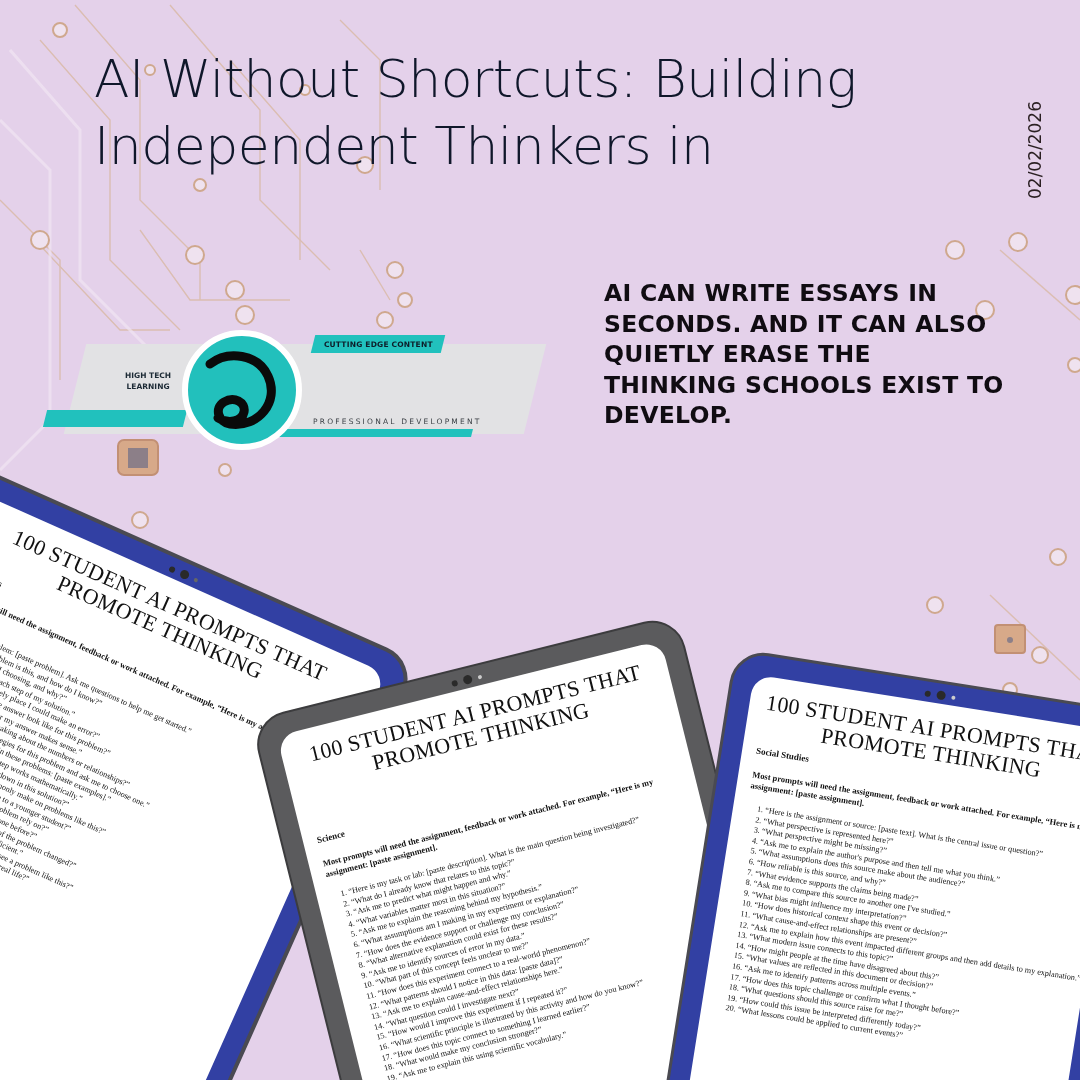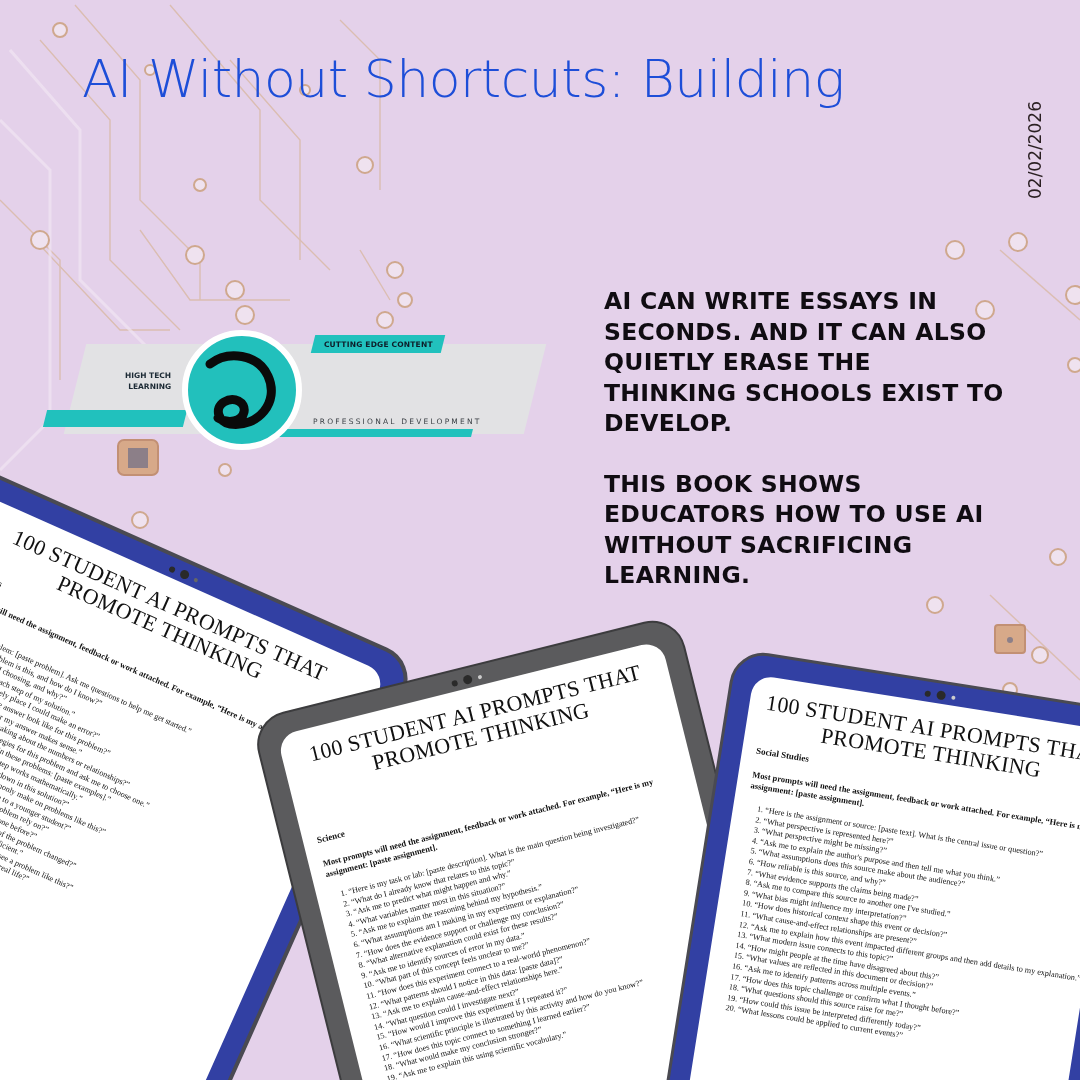--- a/index.html
+++ b/index.html
@@ -4,53 +4,52 @@
 <style>
   * { box-sizing: border-box; margin: 0; padding: 0; }
   html, body { width: 1080px; height: 1080px; overflow: hidden; }
   body {
     background: #e4d1ea;
     position: relative;
     font-family: "DejaVu Sans", sans-serif;
   }
   .circuit { position: absolute; left: 0; top: 0; width: 1080px; height: 1080px; pointer-events: none; }
   .title {
-    position: absolute; left: 82px; top: 46px; width: 900px;
+    position: absolute; left: 94px; top: 46px; width: 900px;
     font-family: "DejaVu Sans", sans-serif; font-weight: 300;
-    font-size: 52px; line-height: 67px; color: #1d4ed8; letter-spacing: -0.5px;
+    font-size: 52px; line-height: 67px; color: #0f172a; letter-spacing: -0.5px;
   }
   .title span { display: block; }
   .date {
     position: absolute; left: 1008px; top: 140px;
     transform: rotate(-90deg); transform-origin: center;
     font-family: "DejaVu Sans", sans-serif; font-size: 17px; color: #2a1f22;
     width: 110px; text-align: center; margin-left: -28px;
   }
   .blurb {
     position: absolute; left: 604px; top: 278px; width: 400px;
     font-family: "DejaVu Sans", sans-serif; font-weight: bold;
     font-size: 23.5px; line-height: 30.5px; color: #100c12;
     letter-spacing: 0.3px;
-    margin-top: 8px;
   }
   .blurb p { margin-bottom: 30px; }
   
   .logo { position: absolute; left: 45px; top: 330px; width: 490px; height: 115px; }
   .logo .band {
     position: absolute; left: 30px; top: 14px; width: 460px; height: 90px;
     background: #e2e2e4; transform: skewX(-14deg);
   }
   .logo .teal-l { position: absolute; left: 0px; top: 80px; width: 140px; height: 17px; background: #21c1bd; transform: skewX(-14deg); }
   .logo .teal-b { position: absolute; left: 165px; top: 99px; width: 262px; height: 8px; background: #21c1bd; transform: skewX(-14deg); }
   .logo .tag {
     position: absolute; left: 268px; top: 5px; width: 130px; height: 18px; background: #21c1bd;
     transform: skewX(-14deg); display: flex; align-items: center; justify-content: center;
   }
   .logo .tag span { transform: skewX(14deg); font-size: 7.5px; font-weight: bold; color: #0e1e2a; letter-spacing: 0.2px; }
-  .logo .hightech { position: absolute; left: 80px; top: 40px; font-size: 7.5px; font-weight: bold; line-height: 11px; color: #1c2a35; text-align: right; }
+  .logo .hightech { position: absolute; left: 80px; top: 40px; font-size: 7.5px; font-weight: bold; line-height: 11px; color: #1c2a35; text-align: center; }
   .logo .circle {
     position: absolute; left: 137px; top: 0px; width: 120px; height: 120px; border-radius: 50%;
     background: #22c0bc; border: 6px solid #ffffff;
   }
   .logo .brand { position: absolute; left: 268px; top: 30px; font-weight: bold; font-size: 24px; line-height: 25px; color: #0e1e2a; letter-spacing: -0.6px; }
   .logo .pd { position: absolute; left: 268px; top: 87px; font-size: 7.5px; letter-spacing: 2.2px; color: #3a3f44; }
   
   .tablet { position: absolute; border-radius: 34px; }
   .tablet .screen {
     position: absolute; left: 20px; top: 20px; right: 20px; bottom: 20px;
@@ -118,20 +117,21 @@
     <rect x="995" y="625" width="30" height="28" rx="3"></rect>
   </g>
   <g fill="#8c7f88">
     <rect x="128" y="448" width="20" height="20"></rect>
     <circle cx="1010" cy="640" r="3"></circle>
   </g>
 </svg>
 
 <h1 class="title">
   <span>AI Without Shortcuts: Building</span>
+  <span>Independent Thinkers in</span>
 </h1>
 
 <div class="date">02/02/2026</div>
 
 <div class="logo">
   <div class="band"></div>
   <div class="teal-l"></div>
   <div class="teal-b"></div>
   <div class="tag">
       <span>CUTTING EDGE CONTENT</span>
@@ -143,21 +143,20 @@
   <div class="circle">
     <svg width="108" height="108" viewBox="0 0 108 108">
       <path d="M22 28 C40 14 70 18 80 40 C92 66 70 92 42 88 C30 86 26 72 36 66 C46 60 58 66 56 76 C54 86 40 88 30 82" fill="none" stroke="#0a0a0a" stroke-width="9" stroke-linecap="round"></path>
     </svg>
   </div>
   <div class="pd">PROFESSIONAL DEVELOPMENT</div>
 </div>
 
 <div class="blurb">
   <p>AI CAN WRITE ESSAYS IN SECONDS. AND IT CAN ALSO QUIETLY ERASE THE THINKING SCHOOLS EXIST TO DEVELOP.</p>
-  <p>THIS BOOK SHOWS EDUCATORS HOW TO USE AI WITHOUT SACRIFICING LEARNING.</p>
 </div>
 
 <div class="tablet" style="left:-60px; top:560px; width:500px; height:620px; background:#3240a3; border:4px solid #4a4a52; transform: rotate(24deg); transform-origin: 250px 0;">
   <div class="cam">
       <i style="width:6px;height:6px"></i>
       <i style="width:9px;height:9px"></i>
       <i style="width:4px;height:4px;background:#666"></i>
     </div>
   <div class="screen">
     <div class="doc-title">

